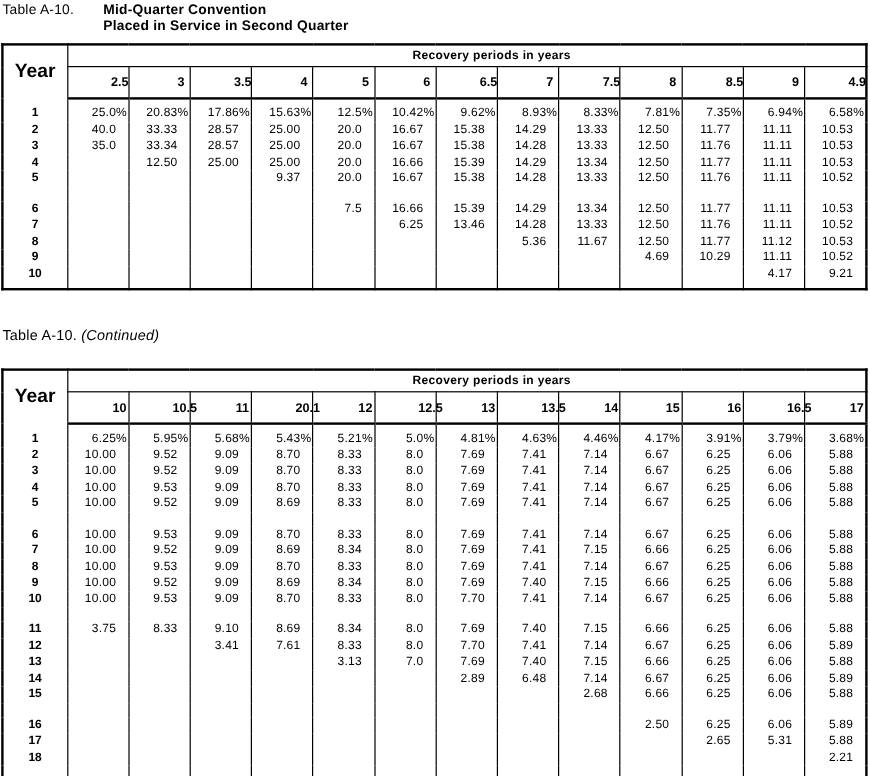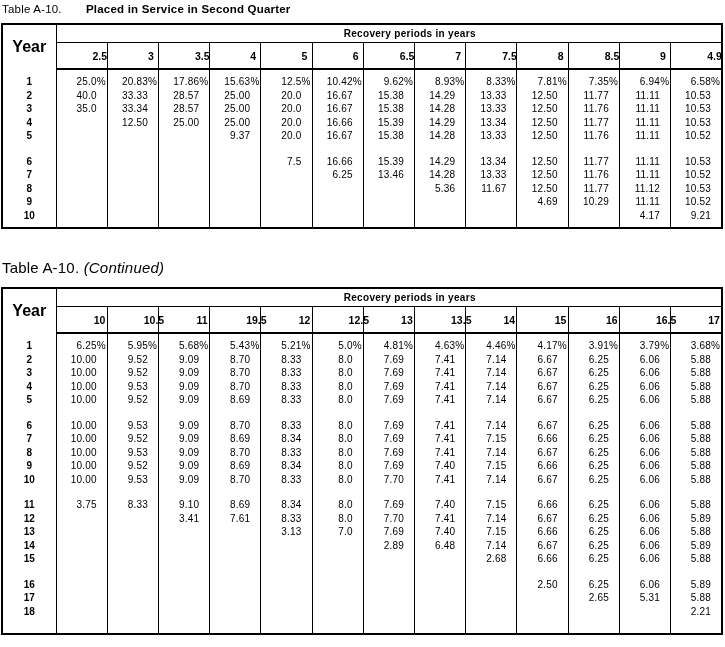--- a/index.html
+++ b/index.html
@@ -1,20 +1,20 @@
 <!DOCTYPE html>
 <html><head>
 <meta charset="utf-8">
 <style>
   html,body{margin:0;padding:0;background:#ffffff;}
   body{width:725px;font-family:"Liberation Sans",sans-serif;color:#000;}
   .titleblock{display:flex;align-items:flex-start;margin:3px 0 7px 2px;font-size:11.5px;line-height:13px;letter-spacing:0.2px;}
   .tlabel{width:84px;flex:none;}
   .tlines div{font-weight:bold;}
-  .continued{margin:30px 0 11px 2px;font-size:15px;letter-spacing:0.2px;}
+  .continued{margin:30px 0 21px 2px;font-size:12px;letter-spacing:0.2px;}
   .continued em{font-style:italic;}
   table{border-collapse:collapse;table-layout:fixed;width:722px;margin-left:1px;border:2px solid #000;}
   col.yearcol{width:54px;}
   th,td{margin:0;padding:0;}
   th{font-weight:bold;text-align:center;}
   th.group{font-size:10px;height:17px;border-left:1.5px solid #000;border-bottom:1.5px solid #000;letter-spacing:0.3px;padding-left:42px;}
   th.yearhead{font-size:16px;border-right:1.5px solid #000;}
   th.colhead{font-size:10.5px;height:25px;border-left:1.5px solid #000;border-right:1.5px solid #000;border-bottom:2px solid #000;padding-left:36px;}
   td.yearcell{font-size:10px;font-weight:bold;text-align:center;border-right:1.5px solid #000;}
   td.ratecell{font-size:10px;text-align:right;padding-right:10px;border-left:1.5px solid #000;border-right:1.5px solid #000;letter-spacing:0.2px;}
@@ -24,20 +24,21 @@
   #t1 tr.padrow td{height:5px;}
   #t2 tr.padrow td{height:15px;}
   .pct{display:inline-block;width:0;overflow:visible;text-align:left;}
 </style>
 </head>
 <body>
 
 <div class="titleblock">
   <span class="tlabel">Table A-10.</span>
   <div class="tlines">
+    <div>Mid-Quarter Convention</div>
     <div>Placed in Service in Second Quarter</div>
   </div>
 </div>
 
 <table id="t1">
   <colgroup>
       <col class="yearcol">
       <col span="13">
     </colgroup>
   <thead>
@@ -269,21 +270,21 @@
     </colgroup>
   <thead>
       <tr>
         <th class="yearhead" rowspan="2">Year</th>
         <th class="group" colspan="13">Recovery periods in years</th>
       </tr>
       <tr>
         <th class="colhead">10</th>
         <th class="colhead">10.5</th>
         <th class="colhead">11</th>
-        <th class="colhead">19.5</th>
+        <th class="colhead">20.1</th>
         <th class="colhead">12</th>
         <th class="colhead">12.5</th>
         <th class="colhead">13</th>
         <th class="colhead">13.5</th>
         <th class="colhead">14</th>
         <th class="colhead">15</th>
         <th class="colhead">16</th>
         <th class="colhead">16.5</th>
         <th class="colhead">17</th>
       </tr>

